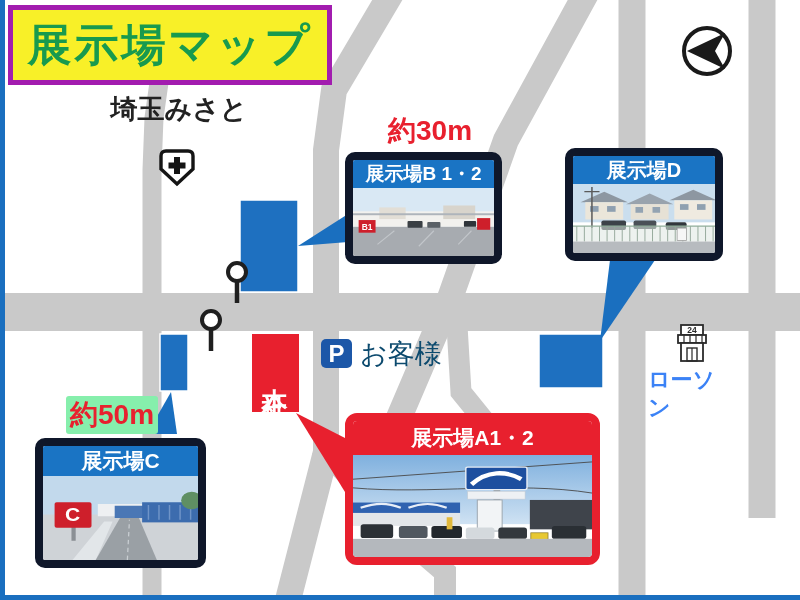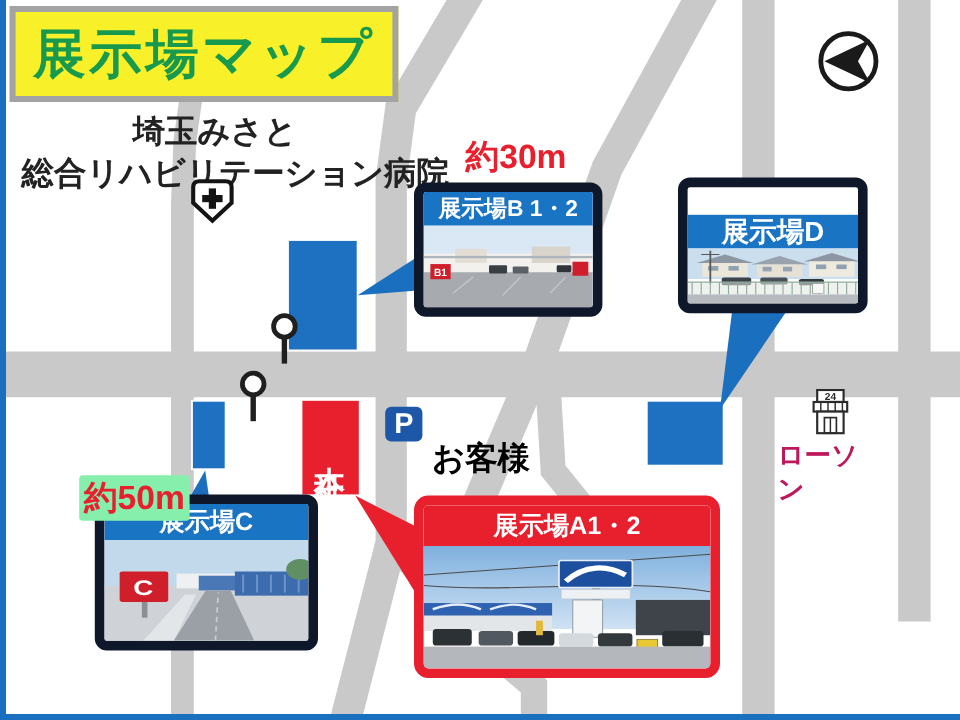--- a/index.html
+++ b/index.html
@@ -6,21 +6,21 @@
   .canvas{
     position:relative;width:800px;height:600px;overflow:hidden;background:#ffffff;
     font-family:"Liberation Sans","DejaVu Sans",sans-serif;
   }
   .abs{position:absolute;}
   .edge{position:absolute;background:#1a6fbf;z-index:40;}
   svg{display:block;}
   
   .title-box{
     left:8px;top:5px;width:324px;height:80px;background:#f8f028;
-    border:5px solid #a3a3a3;box-sizing:border-box;z-index:30;
+    border:5px solid #a21caf;box-sizing:border-box;z-index:30;
     display:flex;align-items:center;justify-content:center;
   }
   .title-box span{font-size:44px;font-weight:800;color:#189a4e;letter-spacing:3px;white-space:nowrap;}
   
   .hospital-label{left:18px;top:92px;width:322px;text-align:center;z-index:20;
     color:#222;font-weight:600;font-size:27px;line-height:1.28;}
   .hospital-label span{display:block;white-space:nowrap;}
   
   .dist{z-index:25;color:#e8202e;font-weight:700;font-size:28px;white-space:nowrap;}
   .dist.halo{background:#86efac;padding:0 4px;border-radius:3px;}
@@ -33,23 +33,23 @@
   .callout.red .hd{background:#e8202e;}
   .callout .ph{flex:1;min-height:0;}
   .callout .ph svg{width:100%;height:100%;}
   
   .honsha{left:252px;top:334px;width:47px;height:78px;background:#e8202e;z-index:21;
     display:flex;align-items:center;justify-content:center;}
   .honsha span{writing-mode:vertical-rl;color:#fff;font-size:26px;font-weight:700;letter-spacing:5px;}
   
   .p-sign{left:321px;top:339px;width:31px;height:29px;background:#1c57a8;border-radius:5px;z-index:21;
     color:#fff;font-size:24px;font-weight:800;display:flex;align-items:center;justify-content:center;}
-  .p-label{left:360px;top:336px;font-size:27px;font-weight:700;color:#000000;z-index:21;white-space:nowrap;margin-top:28px;}
-  
-  .store-name{left:648px;top:366px;width:74px;font-size:22px;font-weight:600;color:#be185d;line-height:1.25;z-index:21;}
+  .p-label{left:360px;top:336px;font-size:27px;font-weight:400;color:#0c4a6e;z-index:21;white-space:nowrap;}
+  
+  .store-name{left:648px;top:366px;width:74px;font-size:22px;font-weight:600;color:#3b82f6;line-height:1.25;z-index:21;}
 </style>
 </head>
 <body>
 
 <div class="canvas">
 
   <svg class="abs" style="left:0;top:0;z-index:1;" width="800" height="600" viewBox="0 0 800 600">
     <g stroke="#c9c9c9" fill="none" stroke-linecap="butt">
       <path d="M167,26 L154,118 L152,170 L152,600" stroke-width="19"></path>
       <path d="M392,-8 L334,90 L326,150 L326,452 L288,600" stroke-width="26"></path>
@@ -81,21 +81,20 @@
 
   <div class="edge" style="left:0;top:0;width:5px;height:600px;"></div>
   <div class="edge" style="left:0;top:595px;width:800px;height:5px;"></div>
 
   <div class="abs title-box">
     <span>展示場マップ</span>
   </div>
 
   <div class="abs hospital-label">
     <span>埼玉みさと</span>
-    <span>総合リハビリテーション病院</span>
   </div>
   <svg class="abs" style="left:158px;top:148px;z-index:20;" width="38" height="40" viewBox="0 0 38 40">
     <path d="M8,3 h22 q5,0 5,5 v13 l-16,15 l-16,-15 v-13 q0,-5 5,-5 z" fill="#ffffff" stroke="#141414" stroke-width="3.4"></path>
     <rect x="16" y="9" width="6" height="17" fill="#141414"></rect>
     <rect x="10.5" y="14.5" width="17" height="6" fill="#141414"></rect>
   </svg>
 
   <svg class="abs" style="left:680px;top:24px;z-index:20;" width="54" height="54" viewBox="0 0 54 54">
     <circle cx="27" cy="27" r="23" fill="none" stroke="#1a1a1a" stroke-width="4"></circle>
     <polygon points="7,27 45,9 35,27 45,45" fill="#1a1a1a"></polygon>
@@ -119,21 +118,21 @@
         <rect x="79" y="35" width="14" height="6" rx="1" fill="#5a6066"></rect>
         <rect x="118" y="34" width="13" height="6" rx="1" fill="#2f343a"></rect>
         <rect x="6" y="33" width="18" height="13" fill="#ce1f2b"></rect>
         <text x="15" y="43" font-size="9" font-weight="bold" fill="#ffffff" text-anchor="middle">B1</text>
         <rect x="132" y="31" width="14" height="12" fill="#ce1f2b"></rect>
       </svg>
     </div>
   </div>
 
   <div class="callout" style="left:565px;top:148px;width:158px;height:113px;">
-    <div class="hd" style="height:28px;font-size:23px;margin-top:23px;">展示場D</div>
+    <div class="hd" style="height:28px;font-size:20px;">展示場D</div>
     <div class="ph">
       <svg viewBox="0 0 150 72" preserveAspectRatio="none">
         <rect x="0" y="0" width="150" height="40" fill="#cadeee"></rect>
         <polygon points="8,19 33,8 58,19" fill="#8d97a1"></polygon>
         <rect x="13" y="19" width="40" height="18" fill="#ebe6da"></rect>
         <rect x="18" y="23" width="9" height="6" fill="#8fa0b0"></rect>
         <rect x="36" y="23" width="9" height="6" fill="#8fa0b0"></rect>
         <polygon points="56,21 81,10 106,21" fill="#99a3ad"></polygon>
         <rect x="61" y="21" width="40" height="16" fill="#e6e1d5"></rect>
         <rect x="66" y="24" width="8" height="6" fill="#93a3b2"></rect>
@@ -149,21 +148,21 @@
         <rect x="98" y="40" width="22" height="8" rx="2" fill="#31363c"></rect>
         <rect x="0" y="44" width="150" height="16" fill="#dfe8e2" opacity="0.55"></rect>
         <path d="M0,44 H150" stroke="#8fae9a" stroke-width="1.4"></path>
         <path d="M4,44 V60 M12,44 V60 M20,44 V60 M28,44 V60 M36,44 V60 M44,44 V60 M52,44 V60 M60,44 V60 M68,44 V60 M76,44 V60 M84,44 V60 M92,44 V60 M100,44 V60 M108,44 V60 M116,44 V60 M124,44 V60 M132,44 V60 M140,44 V60 M148,44 V60" stroke="#93a89a" stroke-width="1"></path>
         <rect x="110" y="46" width="10" height="13" fill="#f6f6f6" stroke="#9a9a9a" stroke-width="0.8"></rect>
         <rect x="0" y="60" width="150" height="12" fill="#b7bbbf"></rect>
       </svg>
     </div>
   </div>
 
-  <div class="callout" style="left:35px;top:412px;width:186px;height:130px;margin-left:44px;">
+  <div class="callout" style="left:35px;top:438px;width:171px;height:130px;">
     <div class="hd" style="height:30px;font-size:21px;">展示場C</div>
     <div class="ph">
       <svg viewBox="0 0 147 96" preserveAspectRatio="none">
         <rect x="0" y="0" width="147" height="46" fill="#c2d9ec"></rect>
         <rect x="0" y="44" width="147" height="52" fill="#cfd3d7"></rect>
         <rect x="52" y="32" width="44" height="14" fill="#eef0f2"></rect>
         <rect x="68" y="34" width="28" height="14" fill="#4a77b5"></rect>
         <rect x="94" y="30" width="53" height="23" fill="#3c6cae"></rect>
         <path d="M100,33 V50 M110,33 V50 M120,33 V50 M130,33 V50 M140,33 V50" stroke="#6f94c8" stroke-width="1.4"></path>
         <circle cx="141" cy="28" r="10" fill="#5f8f63"></circle>

